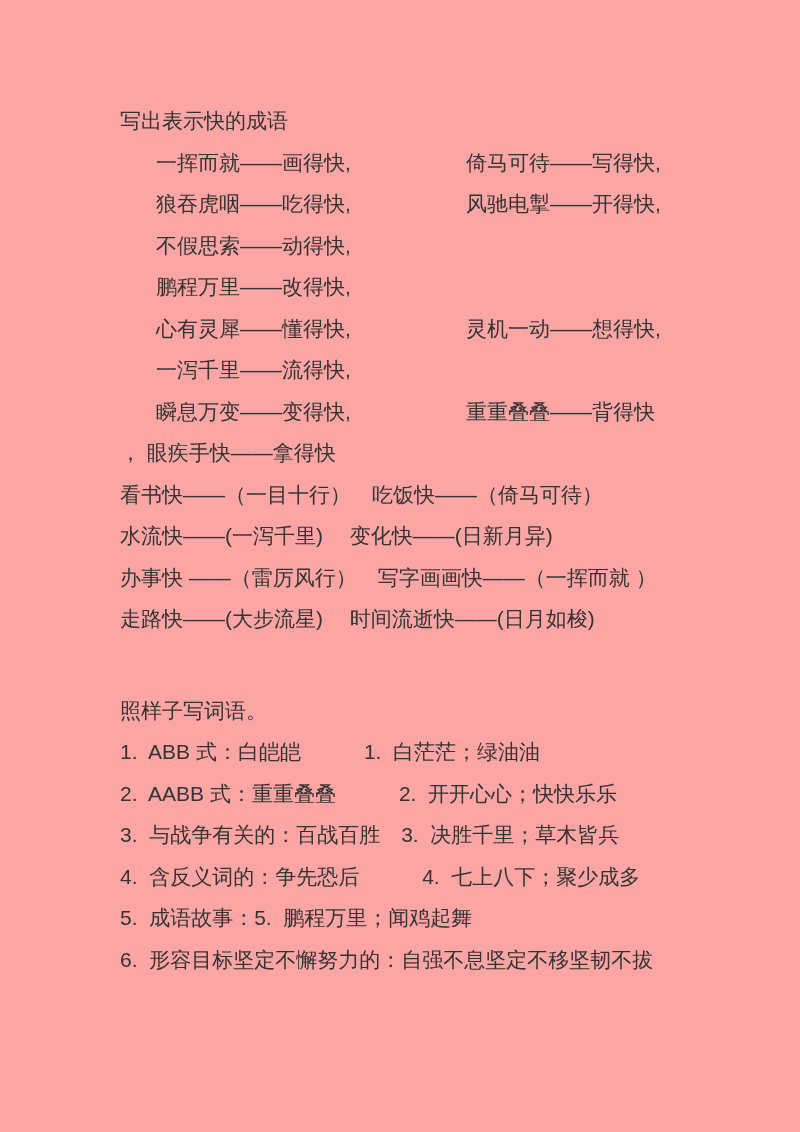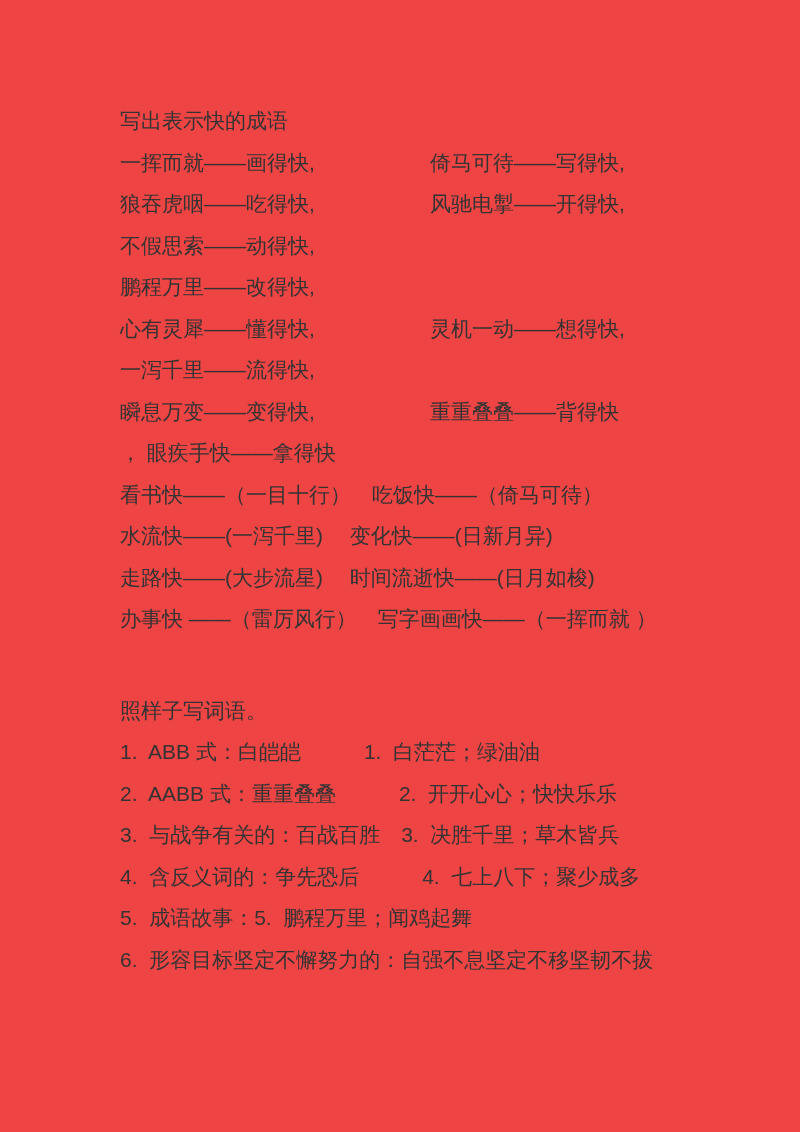--- a/index.html
+++ b/index.html
@@ -4,38 +4,39 @@
 <style>
   html, body {
     margin: 0;
     padding: 0;
     background: #ffffff;
   }
   .page {
     position: relative;
     width: 800px;
     height: 1132px;
-    background: #ef4444;
+    background: #fca5a5;
     overflow: hidden;
     font-family: "Liberation Sans", sans-serif;
     font-size: 21px;
     line-height: 41.5px;
     color: #333333;
   }
   .content {
     position: absolute;
     left: 120px;
     top: 100px;
     width: 572px;
   }
   .line {
     white-space: pre-wrap;
   }
   .pair {
     display: flex;
+    margin-left: 36px;
   }
   .pair .left {
     flex: 0 0 310px;
     width: 310px;
     white-space: pre-wrap;
   }
   .pair .right {
     white-space: pre-wrap;
   }
   .section-gap {
@@ -73,22 +74,22 @@
     </div>
     <div class="pair">
       <span class="left">瞬息万变——变得快,</span>
       <span class="right">重重叠叠——背得快</span>
     </div>
 
     <div class="line">， 眼疾手快——拿得快</div>
 
     <div class="line">看书快——（一目十行）　吃饭快——（倚马可待）</div>
     <div class="line">水流快——(一泻千里)　 变化快——(日新月异)</div>
+    <div class="line">办事快 ——（雷厉风行）　写字画画快——（一挥而就 ）</div>
     <div class="line">走路快——(大步流星)　 时间流逝快——(日月如梭)</div>
-    <div class="line">办事快 ——（雷厉风行）　写字画画快——（一挥而就 ）</div>
 
     <div class="section-gap"></div>
 
     <div class="line">照样子写词语。</div>
 
     <div class="line">1.  ABB 式：白皑皑　　　1.  白茫茫；绿油油</div>
     <div class="line">2.  AABB 式：重重叠叠　　　2.  开开心心；快快乐乐</div>
     <div class="line">3.  与战争有关的：百战百胜　3.  决胜千里；草木皆兵</div>
     <div class="line">4.  含反义词的：争先恐后　　　4.  七上八下；聚少成多</div>
     <div class="line">5.  成语故事：5.  鹏程万里；闻鸡起舞</div>

